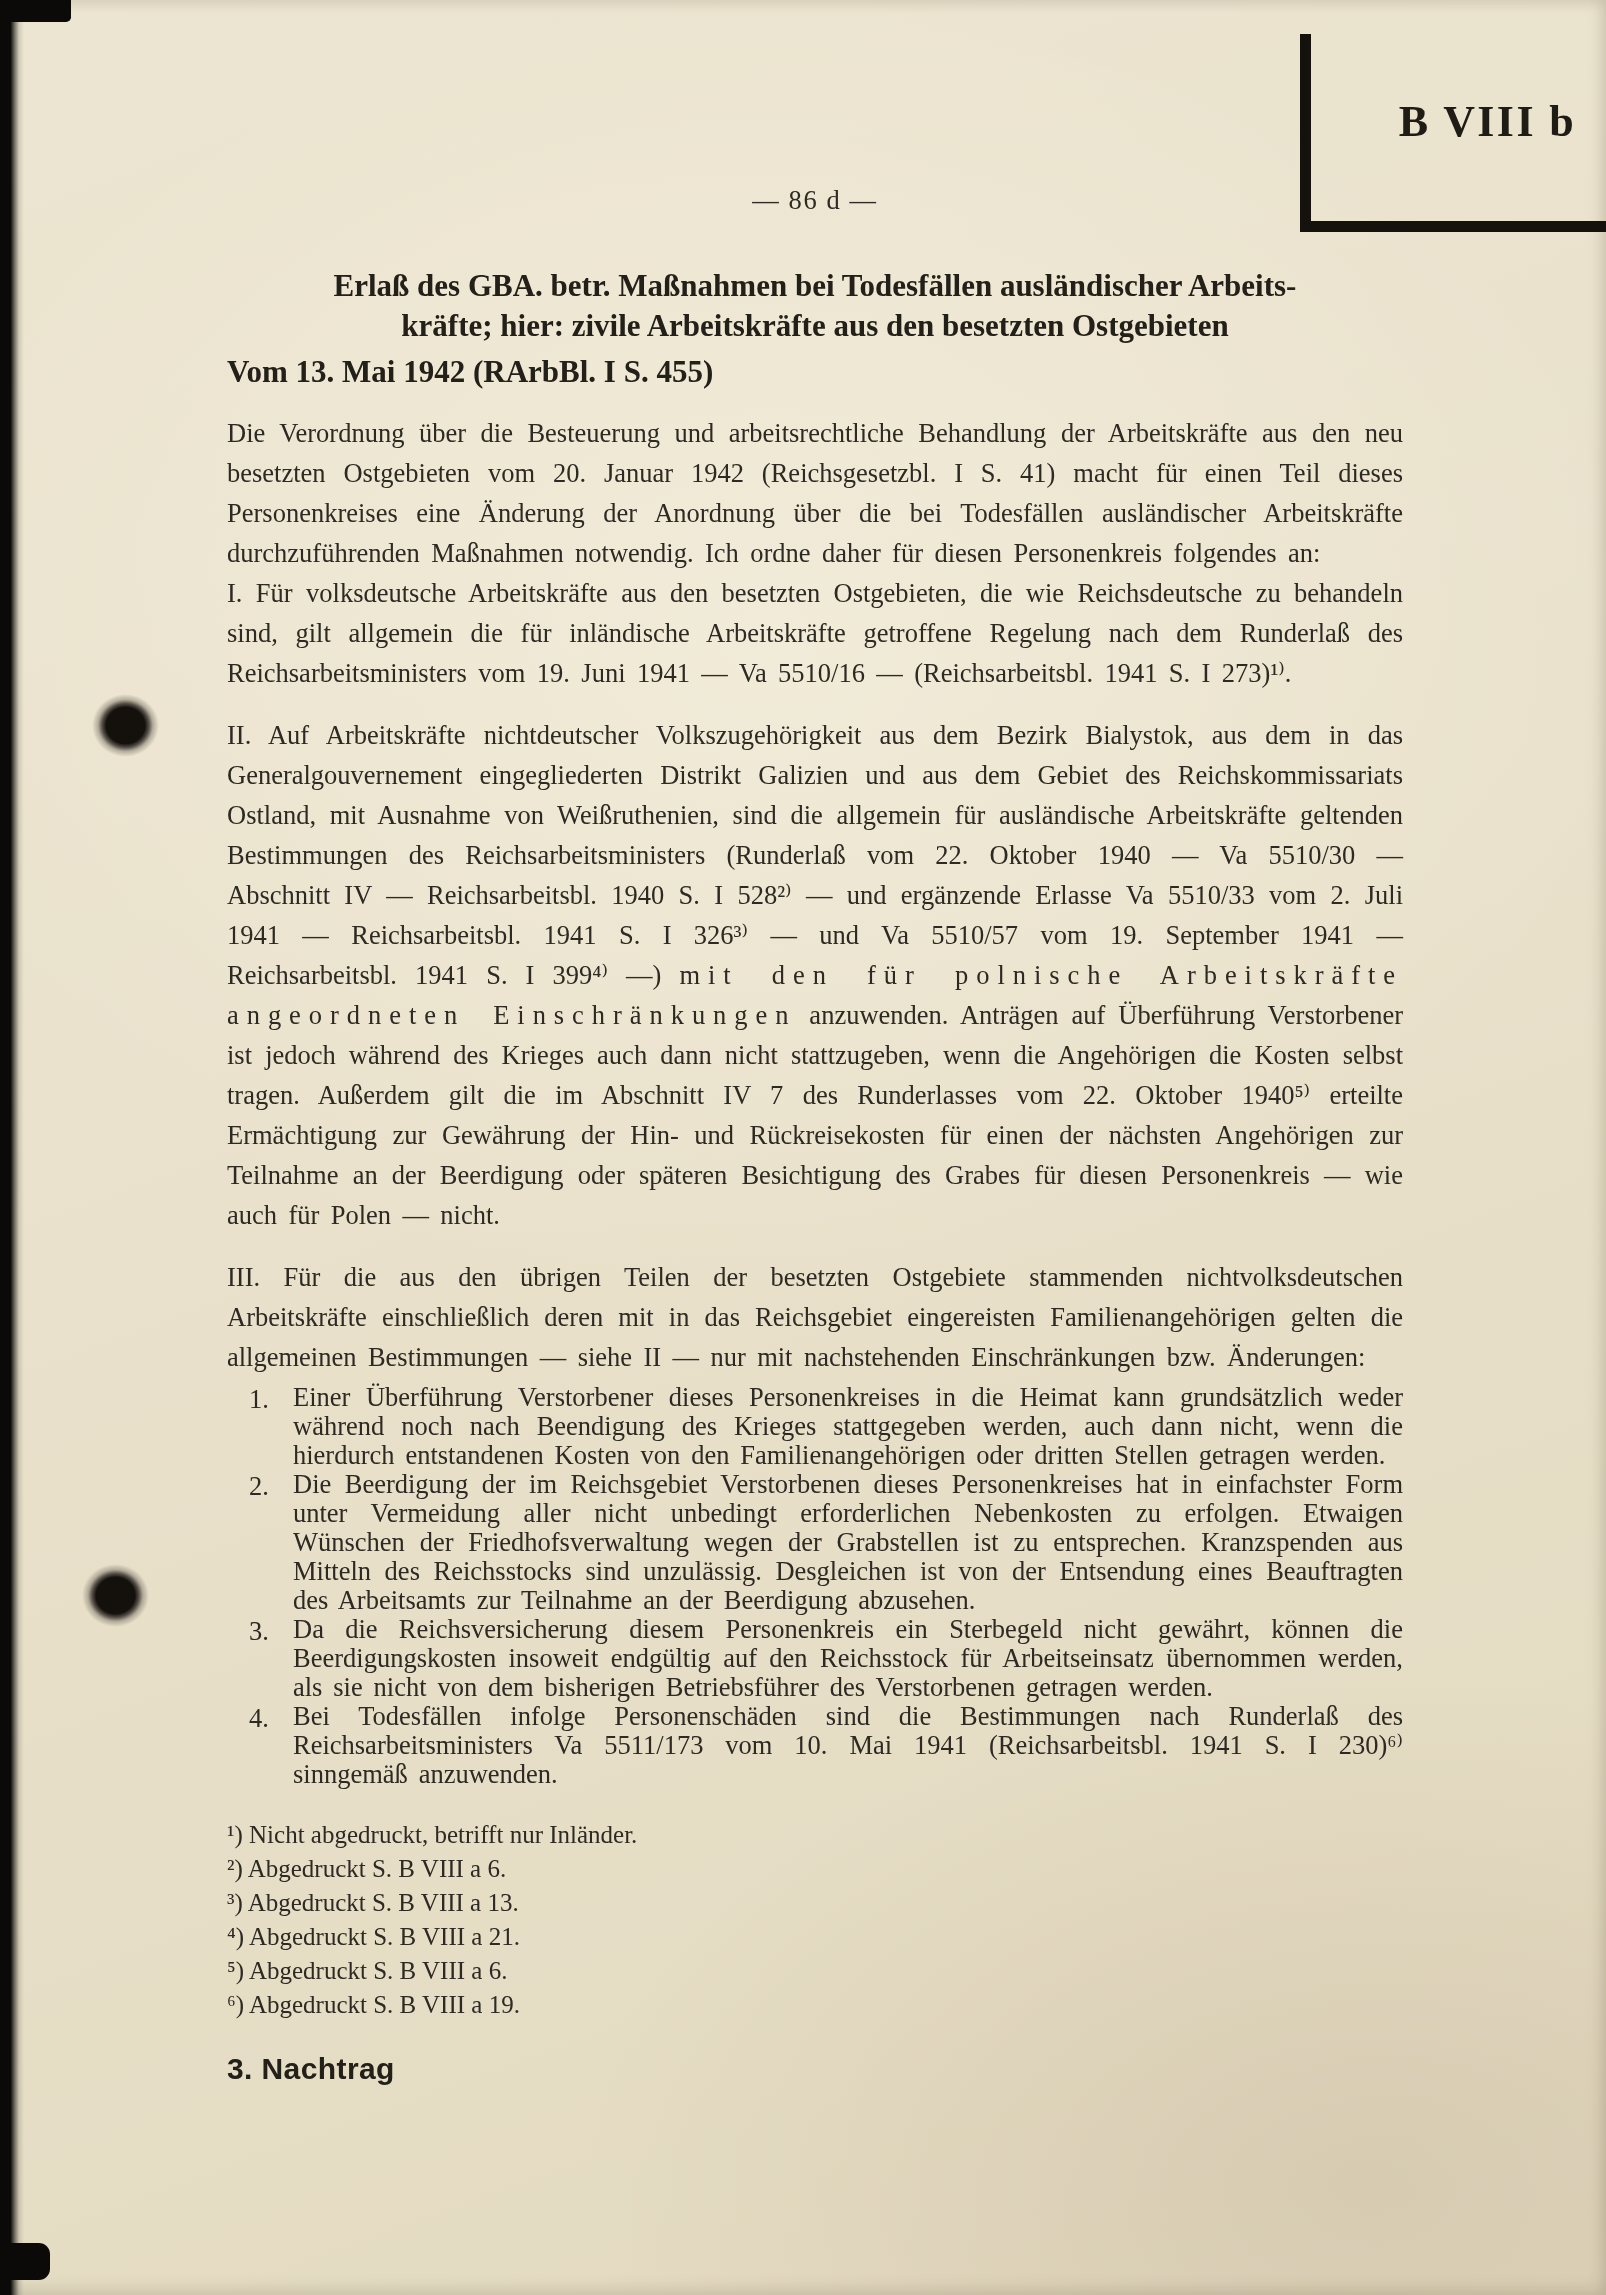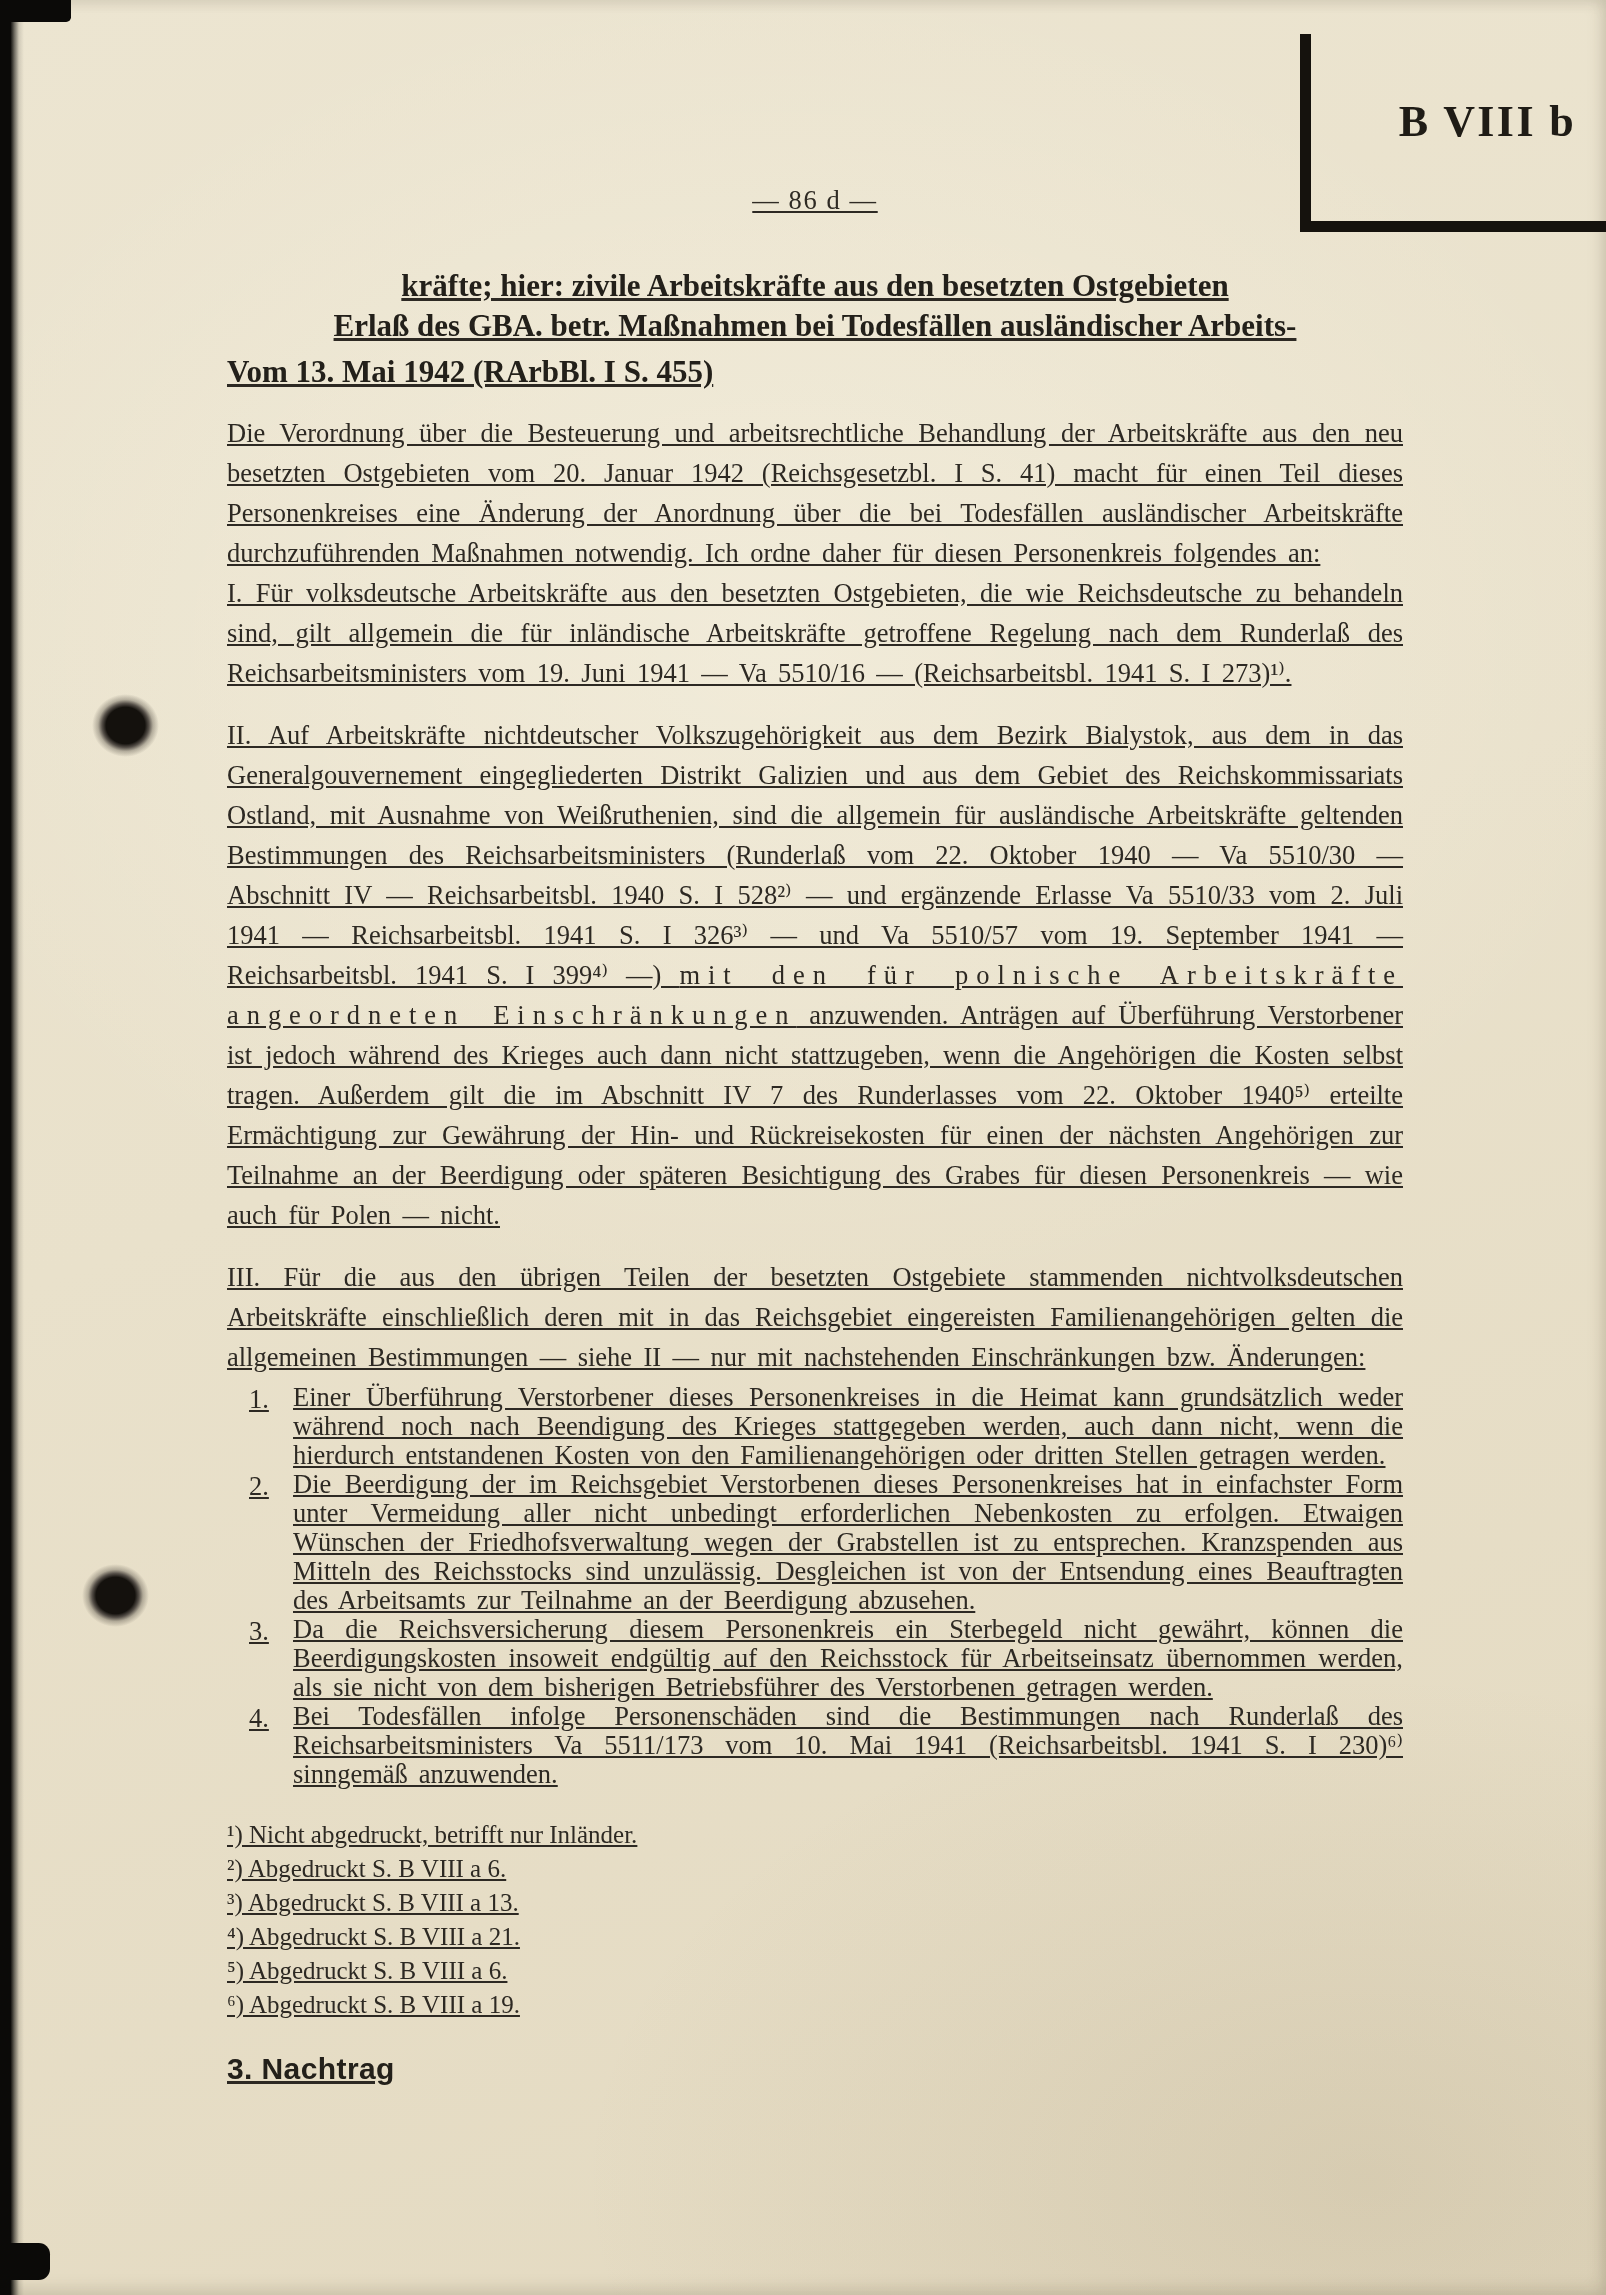--- a/index.html
+++ b/index.html
@@ -39,21 +39,21 @@
     border-bottom: 11.2px solid #15120d;
     display: flex; align-items: center; justify-content: center;
   }
   .corner-label {
     font-size: 44px; font-weight: bold; letter-spacing: 2.4px; color: #1f1c16;
     padding-bottom: 11.2px;
   }
 
   
   .content {
-    position: absolute; left: 227px; top: 0; width: 1176px; text-decoration: underline;
+    position: absolute; left: 227px; top: 0; width: 1176px;
   }
   .page-number {
     margin-top: 185px;
     text-align: center;
     font-size: 26.5px;
     letter-spacing: 1.6px;
     color: #2f2b24;
   }
   .title {
     margin-top: 50px;
@@ -123,22 +123,22 @@
 
   <div class="corner-box">
     <span class="corner-label">B VIII b</span>
   </div>
 
   <div class="content">
 
     <div class="page-number">— 86 d —</div>
 
     <div class="title">
+      <span class="tline">Erlaß des GBA. betr. Maßnahmen bei Todesfällen ausländischer Arbeits-</span>
       <span class="tline">kräfte; hier: zivile Arbeitskräfte aus den besetzten Ostgebieten</span>
-      <span class="tline">Erlaß des GBA. betr. Maßnahmen bei Todesfällen ausländischer Arbeits-</span>
     </div>
     <div class="subtitle">Vom 13. Mai 1942 (RArbBl. I S. 455)</div>
 
     <p class="body-p first-p">Die Verordnung über die Besteuerung und arbeitsrechtliche Behandlung der Arbeitskräfte aus den neu besetzten Ostgebieten vom 20. Januar 1942 (Reichsgesetzbl. I S. 41) macht für einen Teil dieses Personenkreises eine Änderung der Anordnung über die bei Todesfällen ausländischer Arbeitskräfte durchzuführenden Maßnahmen notwendig. Ich ordne daher für diesen Personenkreis folgendes an:</p>
 
     <p class="body-p">I. Für volksdeutsche Arbeitskräfte aus den besetzten Ostgebieten, die wie Reichsdeutsche zu behandeln sind, gilt allgemein die für inländische Arbeitskräfte getroffene Regelung nach dem Runderlaß des Reichsarbeitsministers vom 19. Juni 1941 — Va 5510/16 — (Reichsarbeitsbl. 1941 S. I 273)¹⁾.</p>
 
     <p class="body-p sec-gap"><span>II. Auf Arbeitskräfte nichtdeutscher Volkszugehörigkeit aus dem Bezirk Bialystok, aus dem in das Generalgouvernement eingegliederten Distrikt Galizien und aus dem Gebiet des Reichskommissariats Ostland, mit Ausnahme von Weißruthenien, sind die allgemein für ausländische Arbeitskräfte geltenden Bestimmungen des Reichsarbeitsministers (Runderlaß vom 22. Oktober 1940 — Va 5510/30 — Abschnitt IV — Reichsarbeitsbl. 1940 S. I 528²⁾ — und ergänzende Erlasse Va 5510/33 vom 2. Juli 1941 — Reichsarbeitsbl. 1941 S. I 326³⁾ — und Va 5510/57 vom 19. September 1941 — Reichsarbeitsbl. 1941 S. I 399⁴⁾ —) </span><span class="gesperrt">mit den für polnische Arbeitskräfte angeordneten Einschränkungen</span><span> anzuwenden. Anträgen auf Überführung Verstorbener ist jedoch während des Krieges auch dann nicht stattzugeben, wenn die Angehörigen die Kosten selbst tragen. Außerdem gilt die im Abschnitt IV 7 des Runderlasses vom 22. Oktober 1940⁵⁾ erteilte Ermächtigung zur Gewährung der Hin- und Rückreisekosten für einen der nächsten Angehörigen zur Teilnahme an der Beerdigung oder späteren Besichtigung des Grabes für diesen Personenkreis — wie auch für Polen — nicht.</span></p>
 
     <p class="body-p sec-gap">III. Für die aus den übrigen Teilen der besetzten Ostgebiete stammenden nichtvolksdeutschen Arbeitskräfte einschließlich deren mit in das Reichsgebiet eingereisten Familienangehörigen gelten die allgemeinen Bestimmungen — siehe II — nur mit nachstehenden Einschränkungen bzw. Änderungen:</p>

